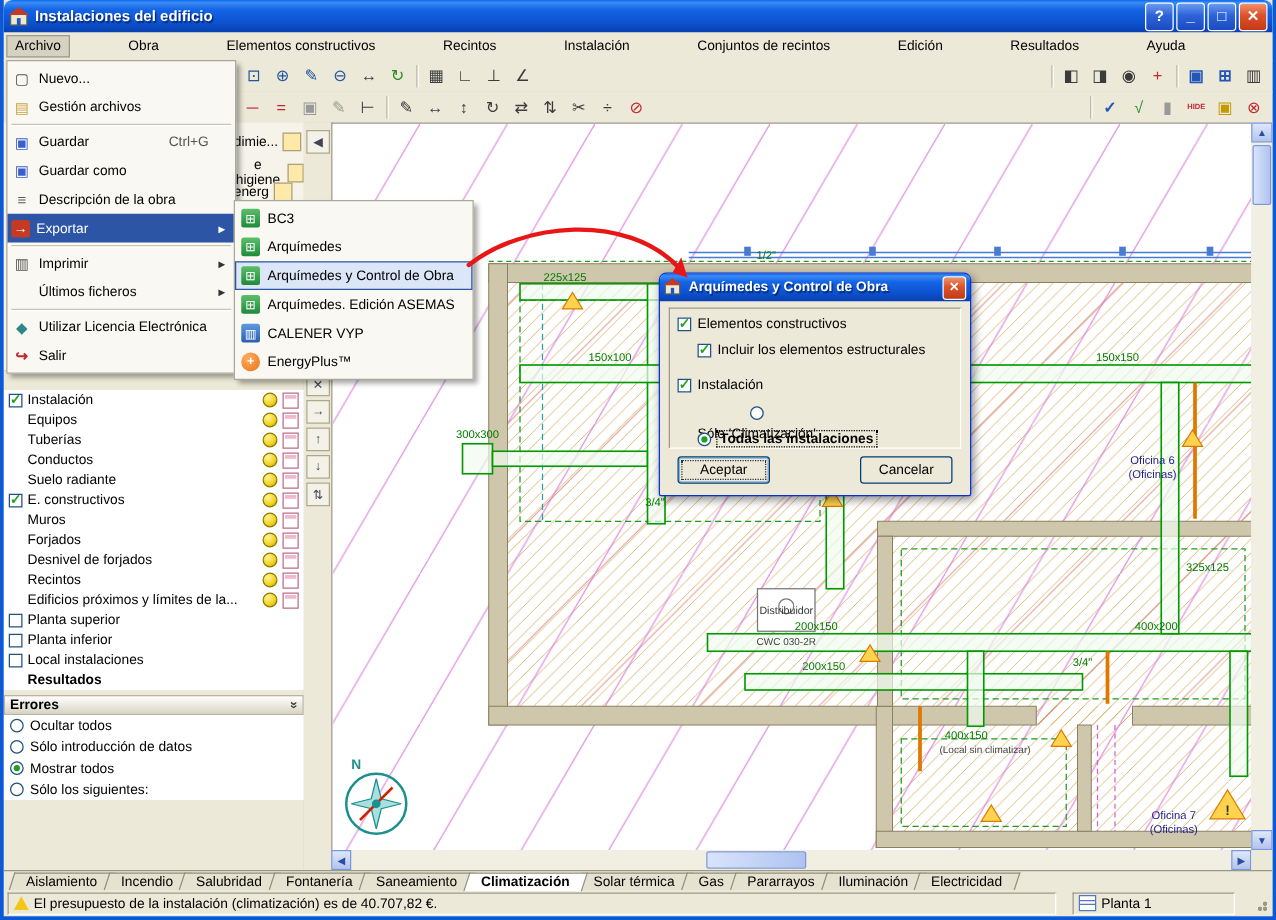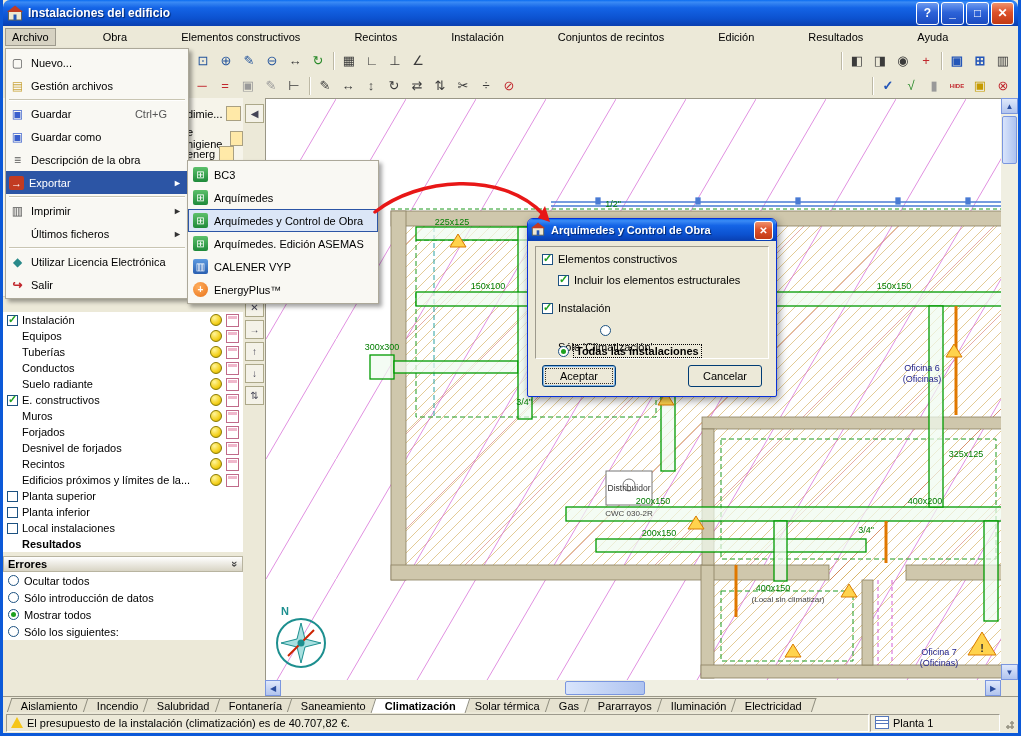--- a/index.html
+++ b/index.html
@@ -32,21 +32,21 @@
     font-size:13px;color:#3b3b3b;cursor:pointer;}
   .tsep{width:1px;height:18px;background:#bdb9a5;margin:0 3px;box-shadow:1px 0 0 #fff;}
   .push{margin-left:auto;}
   .ic.gray{color:#999;}.ic.grn{color:#2a8a2a;}.ic.red{color:#c1272d;}
   .ic.blu{color:#2456b8;font-weight:bold;}.ic.nvy{color:#23549c;}
   .ic.gold{color:#c59a00;}
   .ic.tiny{font-size:6px;font-weight:bold;color:#c1272d;letter-spacing:0;}
   .ic.serif{font-family:"Liberation Serif",serif;font-weight:bold;color:#c1272d;font-size:14px;}
   
   .leftcol{position:absolute;left:0;top:98px;width:240px;height:598px;background:#ece9d8;
-    border-right:1px solid #c8c4b2;}
+    border-right:1px solid #c8c4b2;text-align:center;}
   .covered{position:absolute;left:0;top:0;width:240px;height:198px;background:#f6f4ea;
     border-bottom:1px solid #d8d4c0;}
   .cov-row{position:absolute;display:flex;align-items:center;gap:4px;}
   .cov-ic{width:13px;height:13px;border:1px solid #a9a082;background:#ffe9a8;display:inline-block;}
   .hdr{position:absolute;left:0;width:240px;height:16px;display:flex;align-items:center;
     background:linear-gradient(180deg,#ffffff,#d8d4c4);border:1px solid #b8b4a0;
     box-sizing:border-box;font-weight:bold;padding:0 4px;}
   .hdr .chev{margin-left:auto;transform:rotate(90deg);font-weight:bold;color:#444;}
   .lrows{position:absolute;left:0;width:240px;background:#fff;}
   .lrow{height:16px;display:flex;align-items:center;padding:0 4px;gap:4px;}
@@ -89,21 +89,21 @@
   
   .tabsbar{position:absolute;left:0;top:696px;right:0;height:16px;background:#ece9d8;
     border-top:1px solid #9a9787;display:flex;align-items:flex-end;padding-left:6px;}
   .tab{transform:skewX(-18deg);border:1px solid #8f8d7e;border-bottom:none;background:#e6e2d0;
     margin-right:-5px;padding:0 11px;height:14px;line-height:14px;white-space:nowrap;cursor:pointer;}
   .tab>span{display:inline-block;transform:skewX(18deg);font-size:11px;}
   .tab.active{background:#fff;z-index:2;position:relative;}
   .tab.active>span{font-weight:bold;}
   
   .status{position:absolute;left:0;top:712px;right:0;height:21px;background:#ece9d8;
-    display:flex;align-items:center;gap:1px;padding:0 3px;box-sizing:border-box;}
+    display:flex;align-items:center;gap:13px;padding:0 3px;box-sizing:border-box;}
   .scell{border:1px solid;border-color:#9d9a8d #fff #fff #9d9a8d;height:16px;display:flex;
     align-items:center;padding:0 4px;gap:4px;background:#ece9d8;}
   .scell.msg{flex:1;}
   .warn-tri{width:0;height:0;border-left:6px solid transparent;border-right:6px solid transparent;
     border-bottom:11px solid #f5c518;position:relative;display:inline-block;}
   .grid-ic{width:12px;height:11px;background:#fff;border:1px solid #5577bb;position:relative;display:inline-block;}
   .grid-ic::after{content:"";position:absolute;left:0;right:0;top:3px;height:1px;background:#5577bb;
     box-shadow:0 3px 0 #5577bb;}
   .grip{width:14px;height:14px;background:
     radial-gradient(circle at 11px 11px,#9a9787 1.5px,transparent 2px),

